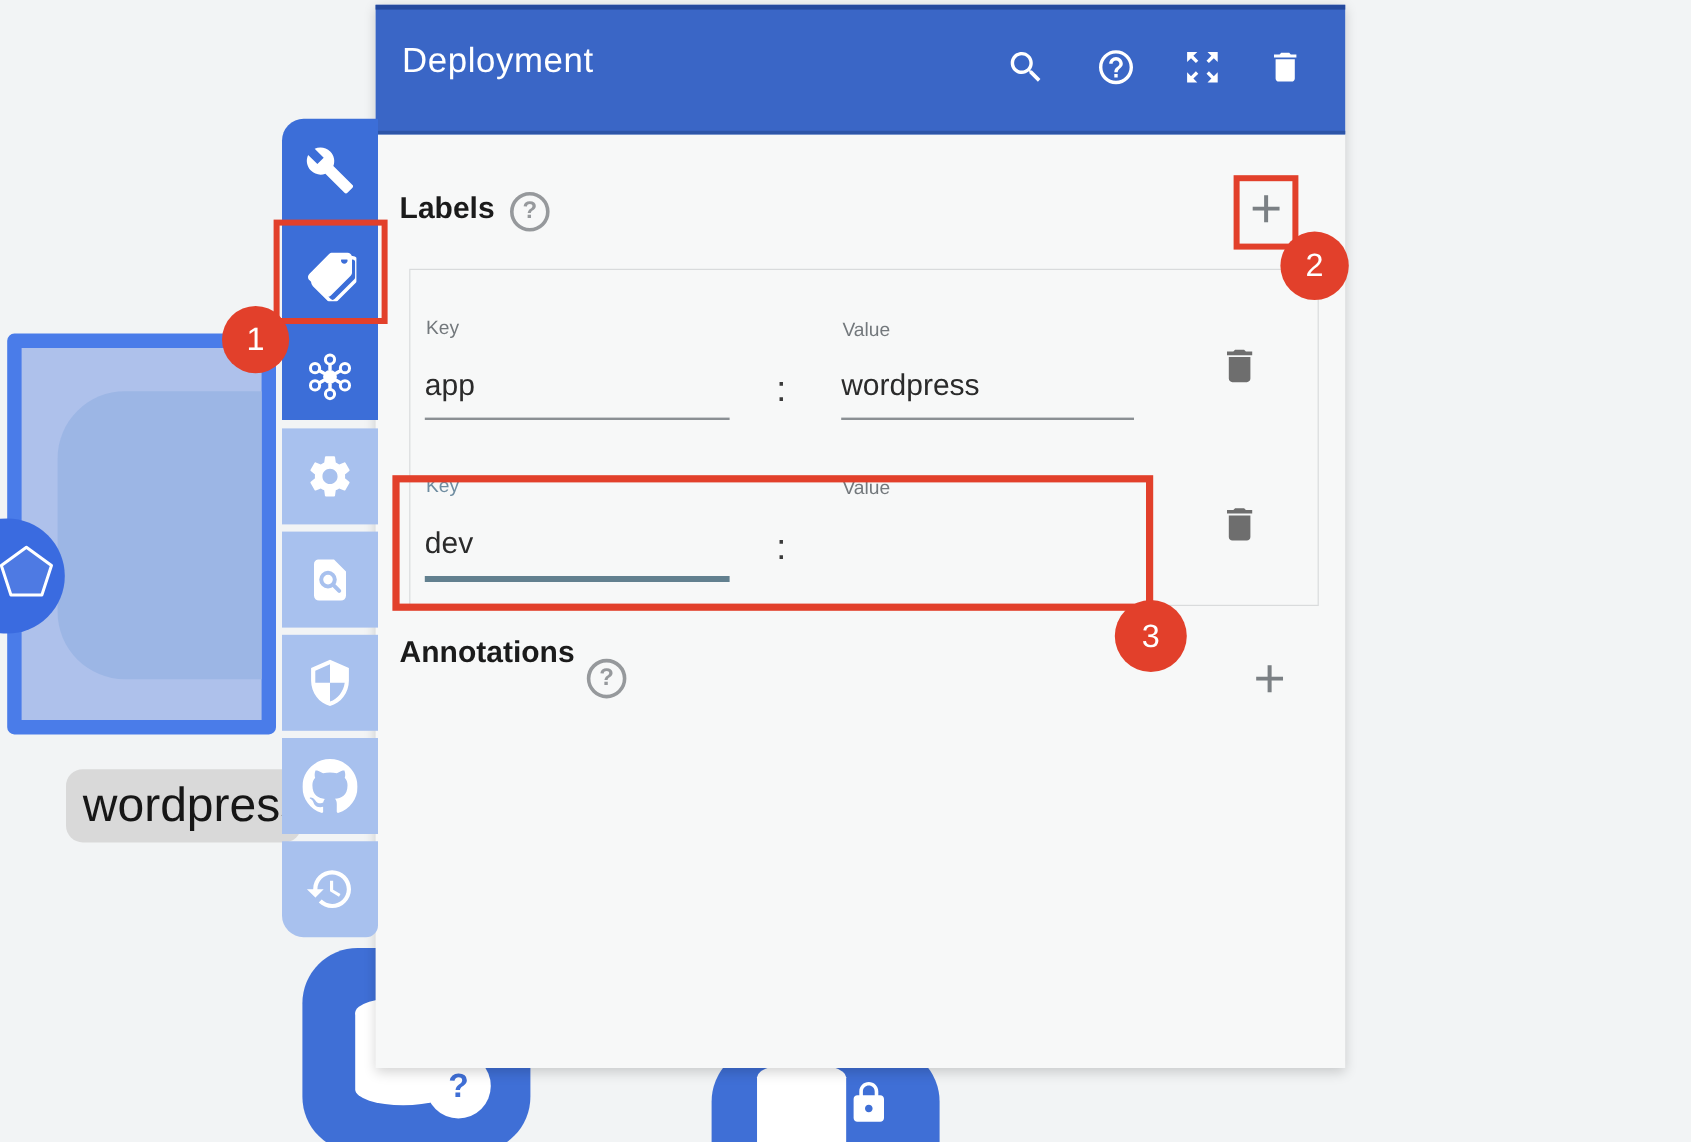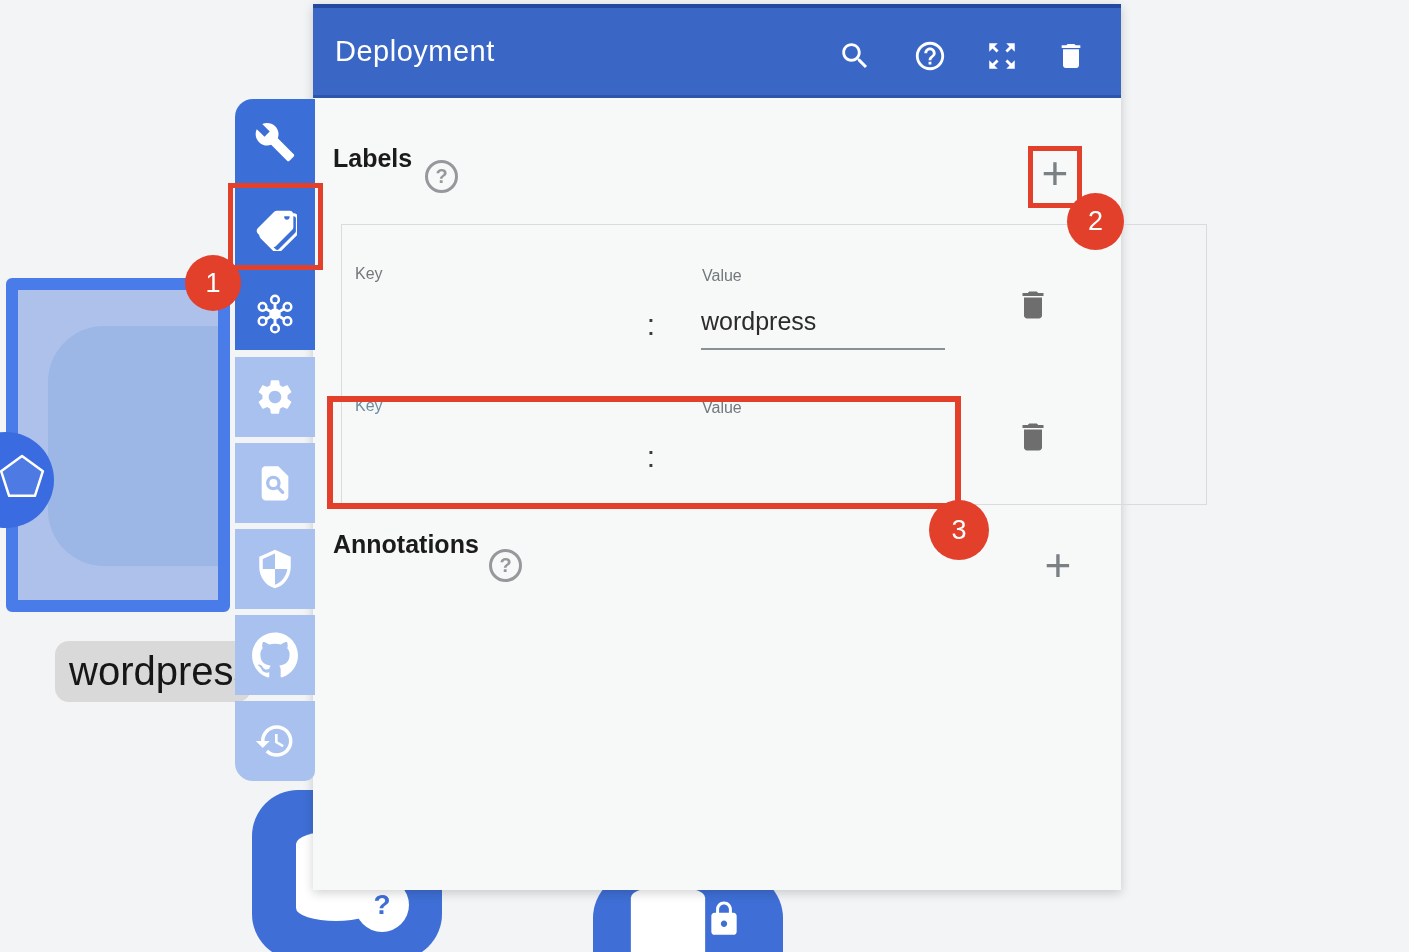--- a/index.html
+++ b/index.html
@@ -50,41 +50,41 @@
     display:flex;align-items:center;justify-content:center;
   }
   .side-item.last{border-radius:0 0 10px 18px;}
 
   
   .panel{
     left:313px;top:4px;width:808px;height:886px;background:#f7f8f8;
     z-index:5;box-shadow:0 3px 10px rgba(0,0,0,0.18);
   }
   .panel-header{
-    position:absolute;left:0;top:0;width:100%;height:94px;background:#3a66c6;
+    position:absolute;left:0;top:0;width:100%;height:108px;background:#3a66c6;
     border-top:4px solid #24499e;border-bottom:3px solid #2d55a8;box-sizing:border-box;
   }
   .panel-title{
     position:absolute;left:22px;top:0;line-height:87px;color:#ffffff;
     font-size:29px;font-weight:400;letter-spacing:0.5px;
   }
   .hbtn{position:absolute;top:27px;width:42px;height:42px;display:flex;align-items:center;justify-content:center;cursor:pointer;}
 
   .sec-title{position:absolute;font-size:25px;font-weight:700;color:#1b1b1b;}
   .help-circle{
     position:absolute;width:33px;height:33px;border:3px solid #96999c;border-radius:50%;
     color:#96999c;font-size:20px;font-weight:700;display:flex;align-items:center;
     justify-content:center;box-sizing:border-box;cursor:pointer;
   }
   .plus-btn{
     position:absolute;width:48px;height:52px;line-height:50px;text-align:center;
     font-size:46px;font-weight:300;color:#7b8084;cursor:pointer;
   }
   .kv-table{
-    position:absolute;left:28px;top:220px;width:866px;height:281px;
+    position:absolute;left:28px;top:220px;width:758px;height:281px;
     border:1px solid #d9dbdc;box-sizing:border-box;
   }
   .kv-label{position:absolute;font-size:16px;color:#73787c;}
   .kv-label.focused{color:#6e8ca0;}
   .kv-input{
     position:absolute;background:transparent;border:none;outline:none;
     border-bottom:2px solid #8b9094;font-family:"Liberation Sans",sans-serif;
     font-size:25px;color:#2b2b2b;padding:0 0 12px 0;
   }
   .kv-input.focused{border-bottom:5px solid #62808f;}
@@ -220,37 +220,39 @@
         <path fill="#ffffff" d="M15 3l2.3 2.3-2.89 2.87 1.42 1.42L18.7 6.7 21 9V3h-6zM3 9l2.3-2.3 2.87 2.89 1.42-1.42L6.7 5.3 9 3H3v6zm6 12l-2.3-2.3 2.89-2.87-1.42-1.42L5.3 17.3 3 15v6h6zm12-6l-2.3 2.3-2.87-2.89-1.42 1.42 2.89 2.87L15 21h6v-6z"></path>
       </svg>
     </div>
     <div class="hbtn" style="left:737px">
       <svg width="32" height="32" viewBox="0 0 24 24">
         <path fill="#ffffff" d="M6 19c0 1.1.9 2 2 2h8c1.1 0 2-.9 2-2V7H6v12zM19 4h-3.5l-1-1h-5l-1 1H5v2h14V4z"></path>
       </svg>
     </div>
   </div>
 
-  <div class="sec-title" style="left:20px;top:140px">Labels</div>
+  <div class="sec-title" style="left:20px;top:156px">Labels</div>
   <div class="help-circle" style="left:112px;top:156px">?</div>
   <div class="plus-btn" style="left:718px;top:144px">+</div>
 
   <div class="kv-table">
 
     <div class="kv-label" style="left:13px;top:40px">Key</div>
+    <input class="kv-input" style="left: 12px; top: 82px; width: 254px;" value="app">
     <div class="kv-colon" style="left:298px;top:76px">:</div>
     <div class="kv-label" style="left:360px;top:42px">Value</div>
     <input class="kv-input" style="left: 359px; top: 82px; width: 244px;" value="wordpress">
     <div class="trash-btn" style="left:670px;top:57px">
       <svg width="36" height="40" viewBox="0 0 24 24">
         <path fill="#6e6e6e" d="M6 19c0 1.1.9 2 2 2h8c1.1 0 2-.9 2-2V7H6v12zM19 4h-3.5l-1-1h-5l-1 1H5v2h14V4z"></path>
       </svg>
     </div>
 
     <div class="kv-label focused" style="left:13px;top:172px">Key</div>
+    <input class="kv-input focused" style="left: 12px; top: 214px; width: 254px;" value="dev">
     <div class="kv-colon" style="left:298px;top:208px">:</div>
     <div class="kv-label" style="left:360px;top:174px">Value</div>
     <div class="trash-btn" style="left:670px;top:189px">
       <svg width="36" height="40" viewBox="0 0 24 24">
         <path fill="#6e6e6e" d="M6 19c0 1.1.9 2 2 2h8c1.1 0 2-.9 2-2V7H6v12zM19 4h-3.5l-1-1h-5l-1 1H5v2h14V4z"></path>
       </svg>
     </div>
   </div>
 
   <div class="sec-title" style="left:20px;top:526px">Annotations</div>

